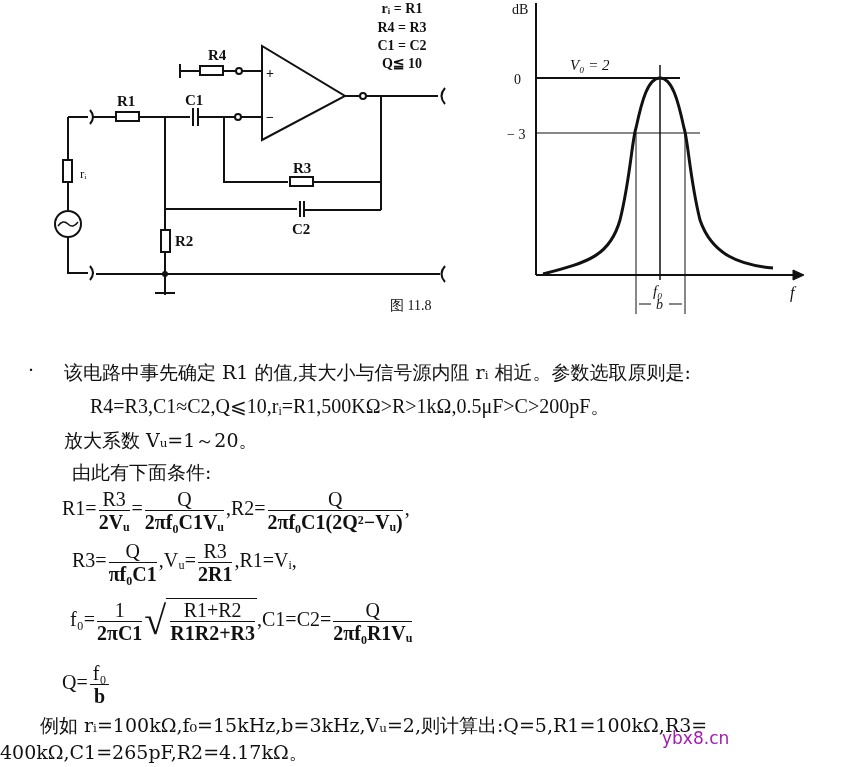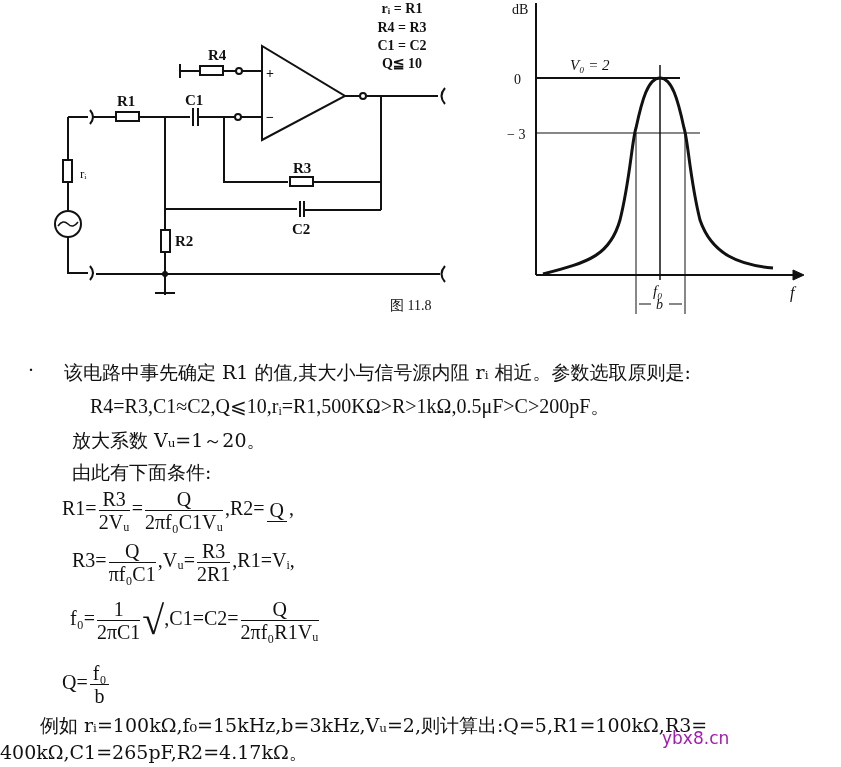--- a/index.html
+++ b/index.html
@@ -8,21 +8,21 @@
   .fig { position: absolute; left: 0; top: 0; }
   .lbl { font-family: "Liberation Serif", "DejaVu Serif", serif; font-weight: bold; fill: #111; }
   .thin { font-family: "Liberation Serif", "DejaVu Serif", serif; fill: #111; }
   .line { position: absolute; white-space: nowrap; font-size: 19px; line-height: 24px;
           font-family: "DejaVu Serif", "Liberation Serif", serif; }
   .math { font-family: "Liberation Serif", "DejaVu Serif", serif; font-size: 20px; }
   .wm { position: absolute; left: 662px; top: 728px; font-family: "DejaVu Sans", sans-serif;
         font-size: 17px; color: #a21caf; }
   .frac { display: inline-block; vertical-align: middle; text-align: center; margin: 0 2px; }
   .frac .n { display: block; border-bottom: 1.5px solid #111; padding: 0 3px; line-height: 22px; }
-  .frac .d { display: block; line-height: 22px; }
+  .frac .d { display: block; line-height: 22px; font-weight: bold; }
   .sqrt { display: inline-block; vertical-align: middle; border-top: 1.5px solid #111; padding-left: 2px; }
   .rad { font-size: 40px; vertical-align: middle; line-height: 40px; }
 </style>
 </head>
 <body>
 
 <svg class="fig" width="460" height="320" viewBox="0 0 460 320">
   <g stroke="#111" stroke-width="2" fill="none">
 
     <path d="M68 117 L88 117"></path>
@@ -111,33 +111,33 @@
   <text class="thin" x="514" y="84" font-size="14">0</text>
   <text class="thin" x="507" y="139" font-size="14">− 3</text>
   <text class="thin" x="653" y="296" font-size="15" font-style="italic">f₀</text>
   <text class="thin" x="656" y="309" font-size="14" font-style="italic">b</text>
   <text class="thin" x="790" y="298" font-size="16" font-style="italic">f</text>
 </svg>
 
 <div class="line" style="left:28px; top:357px;">·</div>
 <div class="line" style="left:64px; top:360px;text-align:center;">该电路中事先确定 R1 的值,其大小与信号源内阻 rᵢ 相近。参数选取原则是:</div>
 <div class="line math" style="left:90px; top:394px;font-family:Liberation Serif, serif;">R4=R3,C1≈C2,Q⩽10,rᵢ=R1,500KΩ&gt;R&gt;1kΩ,0.5μF&gt;C&gt;200pF。</div>
-<div class="line" style="left:64px; top:428px;margin-left:8px;">放大系数 Vᵤ=1～20。</div>
+<div class="line" style="left:64px; top:428px;">放大系数 Vᵤ=1～20。</div>
 <div class="line" style="left:72px; top:460px;">由此有下面条件:</div>
 
 <div class="line math" style="left:62px; top:488px;">
-  <span>R1=</span><span class="frac"><span class="n">R3</span><span class="d">2Vᵤ</span></span><span>=</span><span class="frac"><span class="n">Q</span><span class="d">2πf₀C1Vᵤ</span></span><span>,R2=</span><span class="frac"><span class="n">Q</span></span><span>,</span>
+  <span>R1=</span><span class="frac"><span class="n">R3</span><span class="d">2Vᵤ</span></span><span>=</span><span class="frac"><span class="n">Q</span><span class="d">2πf₀C1Vᵤ</span></span><span>,R2=</span><span class="frac"><span class="n">Q</span><span class="d">2πf₀C1(2Q²−Vᵤ)</span></span><span>,</span>
 </div>
 
 <div class="line math" style="left:72px; top:540px;">
   <span>R3=</span><span class="frac"><span class="n">Q</span><span class="d">πf₀C1</span></span><span>,Vᵤ=</span><span class="frac"><span class="n">R3</span><span class="d">2R1</span></span><span>,R1=Vᵢ,</span>
 </div>
 
 <div class="line math" style="left:70px; top:598px;">
-  <span>f₀=</span><span class="frac"><span class="n">1</span><span class="d">2πC1</span></span><span class="rad">√</span><span>,C1=C2=</span><span class="frac"><span class="n">Q</span><span class="d">2πf₀R1Vᵤ</span></span>
+  <span>f₀=</span><span class="frac"><span class="n">1</span><span class="d">2πC1</span></span><span class="rad">√</span><span class="sqrt"><span class="frac"><span class="n">R1+R2</span><span class="d">R1R2+R3</span></span></span><span>,C1=C2=</span><span class="frac"><span class="n">Q</span><span class="d">2πf₀R1Vᵤ</span></span>
 </div>
 
 <div class="line math" style="left:62px; top:662px;">
   <span>Q=</span><span class="frac"><span class="n">f₀</span><span class="d">b</span></span>
 </div>
 
 <div class="line" style="left:40px; top:713px;">例如 rᵢ=100kΩ,f₀=15kHz,b=3kHz,Vᵤ=2,则计算出:Q=5,R1=100kΩ,R3=</div>
 <div class="line" style="left:0px; top:740px;">400kΩ,C1=265pF,R2=4.17kΩ。</div>
 <div class="wm">ybx8.cn</div>
 

